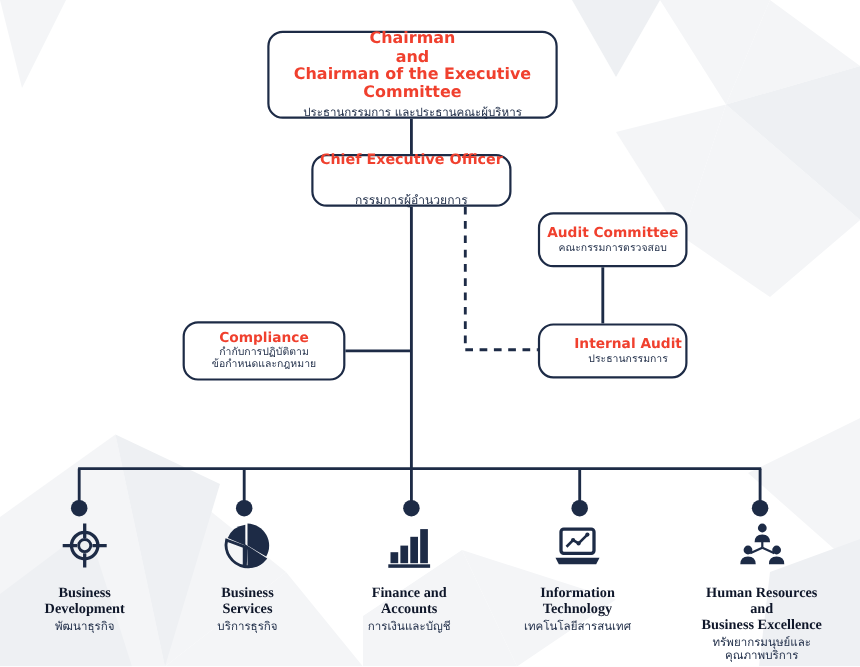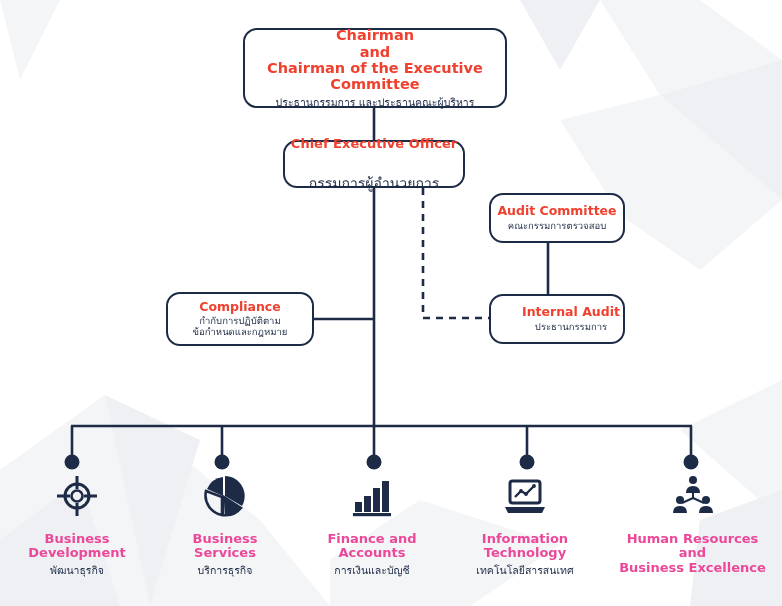--- a/index.html
+++ b/index.html
@@ -45,21 +45,21 @@
     white-space: pre-line;
   }
 
   
   #node-chairman { left: 243px; top: 28px; width: 264px; height: 80px; }
   #node-chairman .en { font-size: 14.5px; }
   #node-chairman .th { font-size: 10.5px; margin-top: 4px; }
 
   #node-ceo { left: 283px; top: 140px; width: 182px; height: 48px; gap: 21px; }
   #node-ceo .en { font-size: 13px; }
-  #node-ceo .th { font-size: 14px; margin-top: 2px; }
+  #node-ceo .th { font-size: 11px; margin-top: 2px; }
 
   #node-audit-committee { left: 489px; top: 193px; width: 136px; height: 50px; }
   #node-audit-committee .en { font-size: 12.5px; }
   #node-audit-committee .th { font-size: 9.5px; margin-top: 2px; }
 
   #node-internal-audit { left: 489px; top: 294px; width: 136px; height: 50px; padding-left: 28px; }
   #node-internal-audit .en { font-size: 12.5px; }
   #node-internal-audit .th { font-size: 9.5px; margin-top: 2px; }
 
   #node-compliance { left: 166px; top: 292px; width: 148px; height: 54px; }
@@ -75,27 +75,28 @@
     flex-direction: column;
     align-items: center;
     z-index: 3;
   }
   .dept-icon {
     width: 52px; height: 52px;
     margin-top: 18px;
     display: flex; align-items: center; justify-content: center;
   }
   .dept-en {
-    color: #ec4899;
+    color: #0f172a;
     font-weight: bold;
     font-size: 13px;
     line-height: 1.1;
     text-align: center;
     margin-top: 10px;
     white-space: pre-line;
+    font-family: Liberation Serif, serif;
   }
   .dept-th {
     color: #1d2b46;
     font-size: 10.5px;
     line-height: 1.2;
     text-align: center;
     margin-top: 3px;
     white-space: pre-line;
   }
   #dept-0 { left: -3px; }
@@ -271,15 +272,17 @@
         <circle cx="11" cy="28" r="4" fill="#1d2b46"></circle>
         <path d="M4 41 q0-7 7-7 t7 7 z" fill="#1d2b46"></path>
 
         <circle cx="37" cy="28" r="4" fill="#1d2b46"></circle>
         <path d="M30 41 q0-7 7-7 t7 7 z" fill="#1d2b46"></path>
       </svg>
     </div>
     <div class="dept-en">Human Resources
 and
 Business Excellence</div>
+    <div class="dept-th">ทรัพยากรมนุษย์และ
+คุณภาพบริการ</div>
   </div>
 
 </div>
 
 </body></html>

